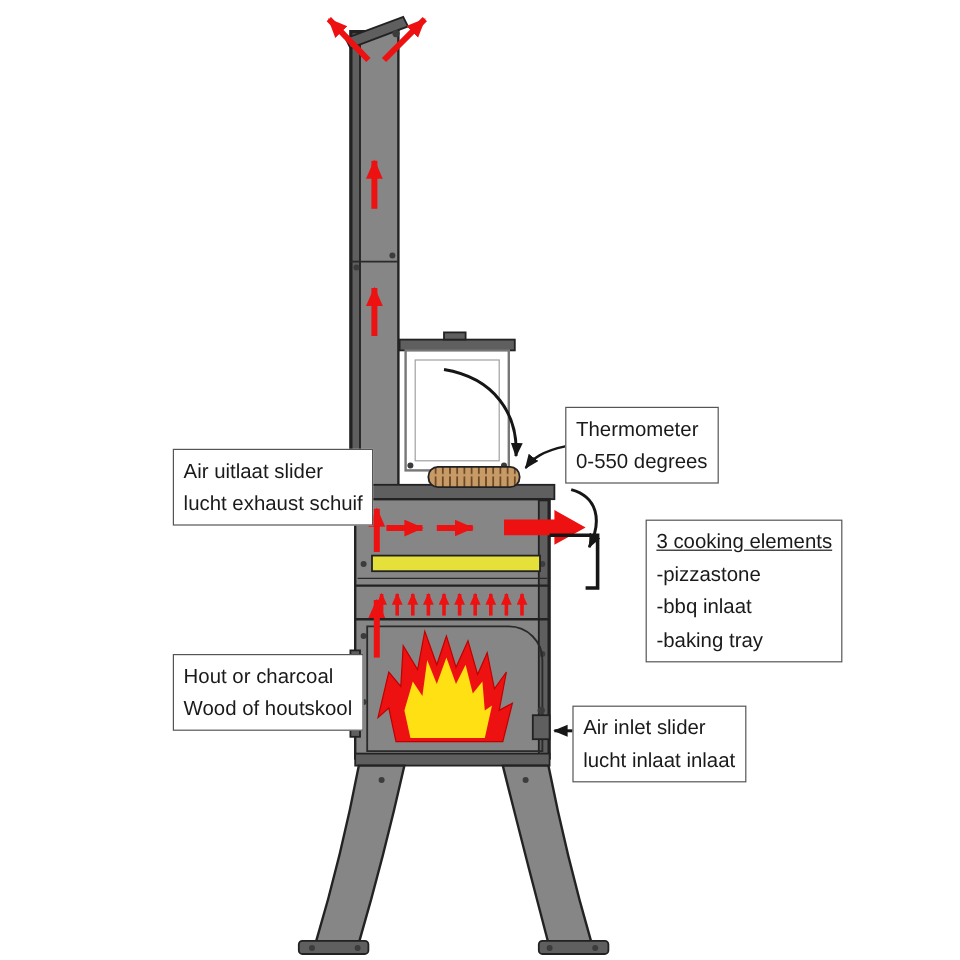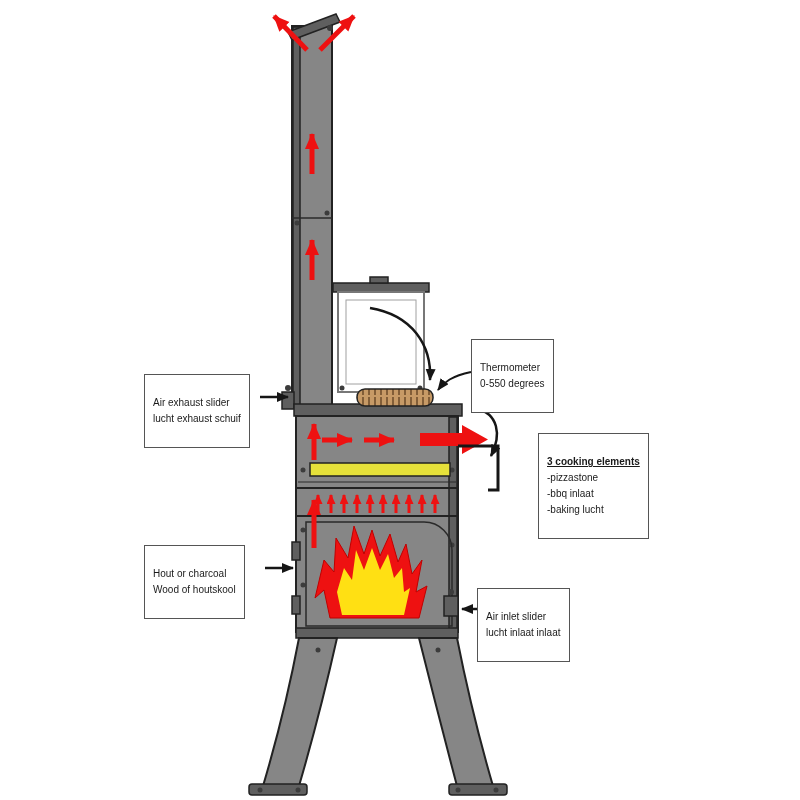--- a/index.html
+++ b/index.html
@@ -3,24 +3,24 @@
 <meta charset="utf-8">
 <style>
   * { margin:0; padding:0; box-sizing:border-box; }
   html, body { width:800px; height:800px; background:#ffffff; font-family:"Liberation Sans", sans-serif; }
   .stage { position:relative; width:800px; height:800px; background:#ffffff; overflow:hidden; }
   svg.diagram { position:absolute; left:0; top:0; width:800px; height:800px; }
 
   .label-box {
     position:absolute; background:var(--label-bg,#ffffff);
     border:1.5px solid var(--label-border,#555555);
-    padding:20px 8px; font-size:10px; line-height:1.6; color:#1a1a1a;
+    padding:4px 8px; font-size:17px; line-height:1.6; color:#1a1a1a;
     white-space:nowrap;
   }
-  .label-box .u { text-decoration:underline;font-weight:bold; }
+  .label-box .u { text-decoration:underline; }
 
   .body-fill  { fill:var(--body-gray,#868686); stroke:var(--outline,#222222); stroke-width:2; }
   .dark-fill  { fill:var(--dark-gray,#5f5f5f); stroke:var(--outline,#222222); stroke-width:1.5; }
   .stone-fill { fill:var(--pizzastone-yellow,#e6e13a); stroke:#222222; stroke-width:1.5; }
   .red-stroke { stroke:var(--arrow-red,#ee1111); fill:none; }
   .red-fill   { fill:var(--arrow-red,#ee1111); stroke:none; }
   .flame-red  { fill:var(--flame-red,#ee1111); stroke:#c00000; stroke-width:1; }
   .flame-yel  { fill:var(--flame-yellow,#ffe013); stroke:none; }
   .black-arrow{ stroke:#161616; fill:none; }
   .thin-line  { stroke:#2a2a2a; fill:none; }
@@ -156,34 +156,34 @@
 
     <g>
       <line x1="260" y1="397" x2="288" y2="397" class="black-arrow" stroke-width="2.5" marker-end="url(#mBlack)"></line>
       <line x1="265" y1="568" x2="293" y2="568" class="black-arrow" stroke-width="2.5" marker-end="url(#mBlack)"></line>
       <line x1="485" y1="609" x2="462" y2="609" class="black-arrow" stroke-width="2.5" marker-end="url(#mBlack)"></line>
       <path d="M471,372 C452,376 444,382 438,390" class="black-arrow" stroke-width="2" marker-end="url(#mBlack)"></path>
     </g>
   </svg>
 
   <div class="label-box" style="left:144px; top:374px;">
-    <div>Air exhaust slider</div>
+    <div>Air uitlaat slider</div>
     <div>lucht exhaust schuif</div>
   </div>
 
   <div class="label-box" style="left:471px; top:339px;">
     <div>Thermometer</div>
     <div>0-550 degrees</div>
   </div>
 
   <div class="label-box" style="left:538px; top:433px;">
     <div class="u">3 cooking elements</div>
     <div>-pizzastone</div>
     <div>-bbq inlaat</div>
-    <div>-baking lucht</div>
+    <div>-baking tray</div>
   </div>
 
   <div class="label-box" style="left:144px; top:545px;">
     <div>Hout or charcoal</div>
     <div>Wood of houtskool</div>
   </div>
 
   <div class="label-box" style="left:477px; top:588px;">
     <div>Air inlet slider</div>
     <div>lucht inlaat inlaat</div>

